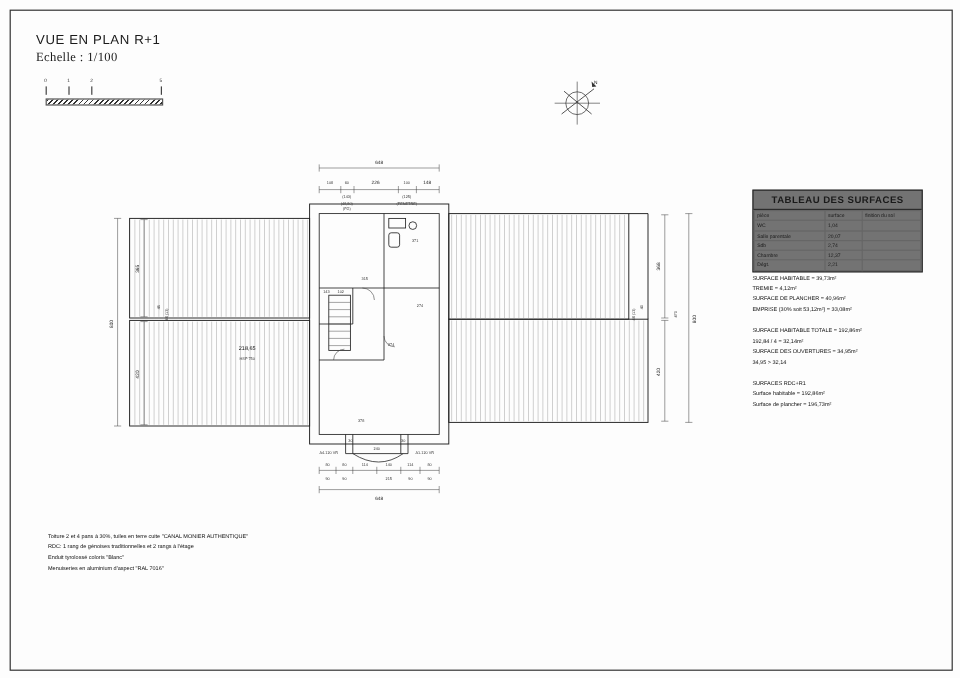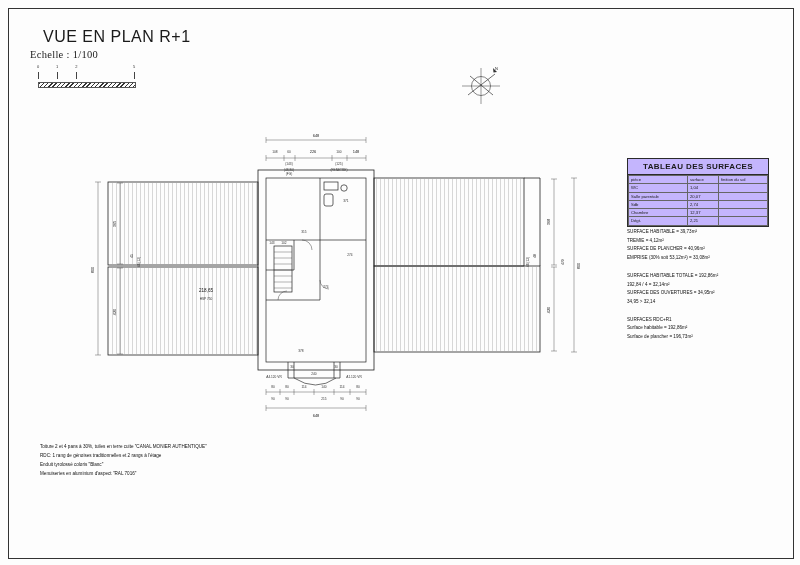--- a/index.html
+++ b/index.html
@@ -1,41 +1,41 @@
 <!DOCTYPE html>
 <html><head>
 <meta charset="utf-8">
 <style>
   html,body{margin:0;padding:0;background:#ffffff;}
   body{width:800px;height:565px;overflow:hidden;font-family:"Liberation Sans",sans-serif;color:#1a1a1a;}
   #sheet{position:relative;width:800px;height:565px;background:#fdfdfd;}
   .frame{position:absolute;left:8px;top:8px;width:784px;height:549px;border:1px solid #333;}
   .title-block{position:absolute;left:30px;top:28px;}
-  .title-main{font-size:16px;letter-spacing:.5px;font-weight:400;margin-left:13px;}
+  .title-main{font-size:11px;letter-spacing:.5px;font-weight:400;}
   .title-sub{font-size:10.5px;margin-top:3px;letter-spacing:.3px;font-family:Liberation Serif, serif;}
 
   
   .scalebar{position:absolute;left:38px;top:64px;width:96px;}
   .scalebar .ticks{position:relative;height:9px;}
   .scalebar .ticks i{position:absolute;top:0;width:1px;height:7px;background:#444;}
   .scalebar .nums{position:relative;height:8px;font-size:4px;color:#333;}
   .scalebar .nums span{position:absolute;top:0;transform:translateX(-50%);}
   .scalebar .bar{position:relative;height:4px;margin-top:1px;}
   .scalebar .bar b{position:absolute;top:0;height:4px;display:block;}
   .hatch-bar{background:repeating-linear-gradient(135deg,#333 0 1px,transparent 1px 3px);border:1px solid #555;}
 
   
   .north{position:absolute;left:462px;top:62px;width:42px;height:42px;}
 
   
   .plan{position:absolute;left:88px;top:130px;width:500px;height:290px;}
   svg{display:block;}
 
   
-  .surf-table{position:absolute;left:627px;top:158px;width:140px;border:1px solid #2b2b2b;background:#c4b5fd;}
+  .surf-table{position:absolute;left:627px;top:158px;width:140px;border:1px solid #2b2b2b;background:#737373;}
   .surf-table .st-title{font-size:8px;font-weight:700;text-align:center;padding:3px 0;border-bottom:1px solid #2b2b2b;letter-spacing:.4px;}
   .surf-table table{border-collapse:collapse;width:100%;font-size:4.2px;}
   .surf-table th,.surf-table td{border:.5px solid #666;padding:1px 2px;text-align:left;font-weight:400;line-height:1.25;}
   .surf-table th{font-size:4.2px;font-weight:400;}
   .surf-table td.c2{width:26px;}
   .surf-table td.c3{width:44px;}
 
   .notes-right{position:absolute;left:627px;top:228px;width:150px;font-size:4.6px;line-height:1.9;color:#111;}
   .notes-right .blk{margin-bottom:9px;}
   .notes-left{position:absolute;left:40px;top:443px;width:260px;font-size:4.6px;line-height:1.95;color:#111;}

